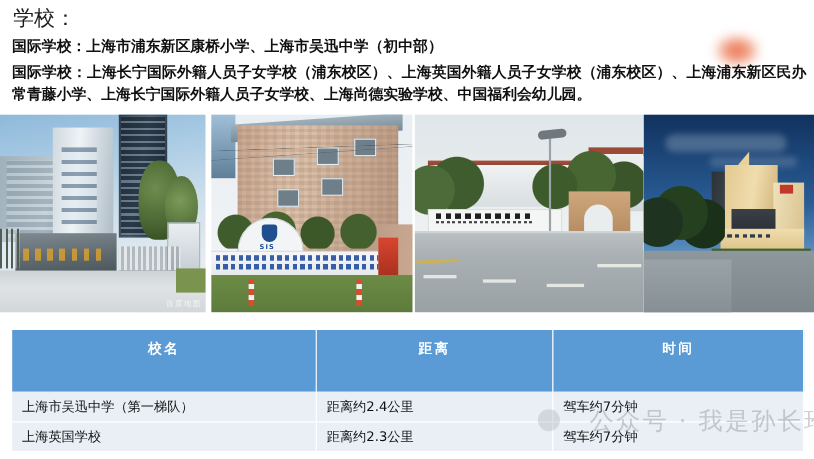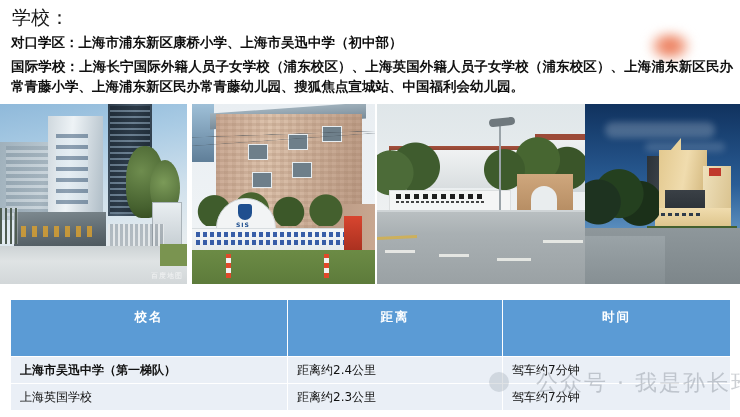--- a/index.html
+++ b/index.html
@@ -128,21 +128,21 @@
   table.t th{
     background:#5b9bd5;color:#ffffff;font-size:12.5px;font-weight:bold;
     height:46px;vertical-align:top;padding-top:9px;text-align:center;
     border:1px solid #ffffff;letter-spacing:2px;
   }
   table.t td{
     font-size:12px;color:#111;height:26px;padding:0 0 0 9px;
     border:1px solid #ffffff;background:#eaeff6;vertical-align:middle;
   }
   table.t tr.alt td{background:#eef2f8;}
-  table.t td.bold{font-weight:bold;}
+  table.t td.bold{font-weight:normal;}
 
   
   .wm-faint{
     position:absolute;left:488px;top:368px;z-index:8;
     font-size:22px;color:rgba(120,130,140,.38);letter-spacing:2px;
     white-space:nowrap;pointer-events:none;margin-left:48px;
   }
   .wm-dot{
     position:absolute;left:489px;top:372px;width:20px;height:20px;border-radius:50%;
     background:rgba(150,158,168,.30);z-index:8;
@@ -153,22 +153,22 @@
     white-space:nowrap;text-shadow:0 0 1px rgba(255,255,255,.9);
   }
 </style>
 </head>
 <body>
 
 <div class="page">
 
   <div class="textblock">
     <div class="t-title">学校：</div>
-    <div class="t-line1">对口学区：上海市浦东新区康桥小学、上海市吴迅中学（初中部）</div>
-    <div class="t-para">国际学校：上海长宁国际外籍人员子女学校（浦东校区）、上海英国外籍人员子女学校（浦东校区）、上海浦东新区民办常青藤小学、上海浦东新区民办常青藤幼儿园、搜狐焦点宣城站、中国福利会幼儿园。</div>
+    <div class="t-line1">国际学校：上海市浦东新区康桥小学、上海市吴迅中学（初中部）</div>
+    <div class="t-para">国际学校：上海长宁国际外籍人员子女学校（浦东校区）、上海英国外籍人员子女学校（浦东校区）、上海浦东新区民办常青藤小学、上海长宁国际外籍人员子女学校、上海尚德实验学校、中国福利会幼儿园。</div>
   </div>
   <div class="blob"></div>
 
   <div class="photos">
 
     <div class="photo ph1">
       <div class="p1-sky"></div>
       <div class="p1-bldgL"></div>
       <div class="p1-tower"></div>
       <div class="p1-hrise"></div>

